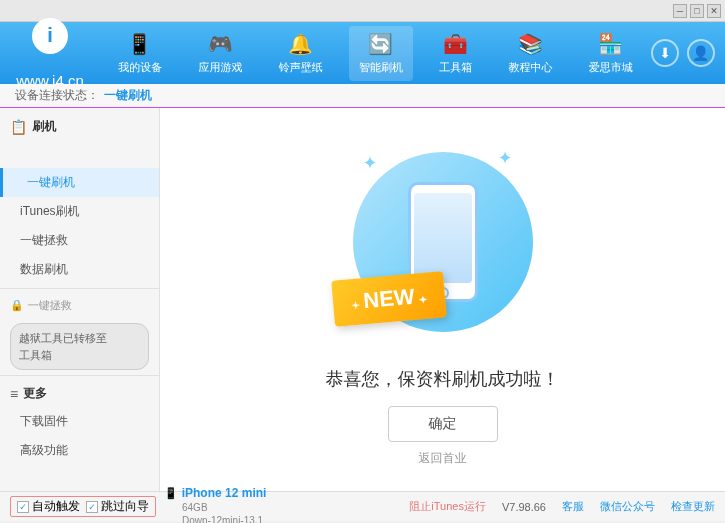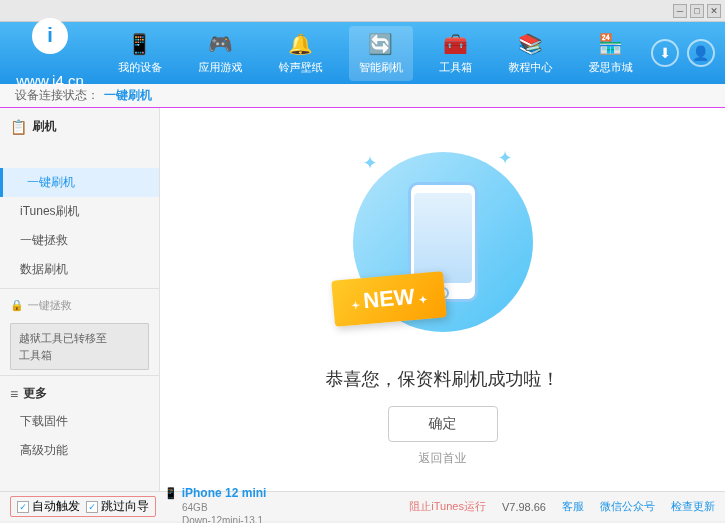--- a/index.html
+++ b/index.html
@@ -104,21 +104,21 @@
     .sidebar-divider { height: 1px; background: #e0e0e0; margin: 4px 0; }
     .sidebar-locked {
       padding: 5px 10px;
       color: #999; font-size: 11px;
       display: flex; align-items: center; gap: 4px;
     }
     .sidebar-info-box {
       margin: 5px 10px;
       background: #e8e8e8;
       border: 1px solid #ccc;
-      border-radius: 1px;
+      border-radius: 12px;
       padding: 6px 8px;
       font-size: 11px; color: #666; line-height: 1.5;
     }
 
     
     .content-area {
       flex: 1;
       display: flex; align-items: center; justify-content: center;
       background: #fff;
       flex-direction: column;

